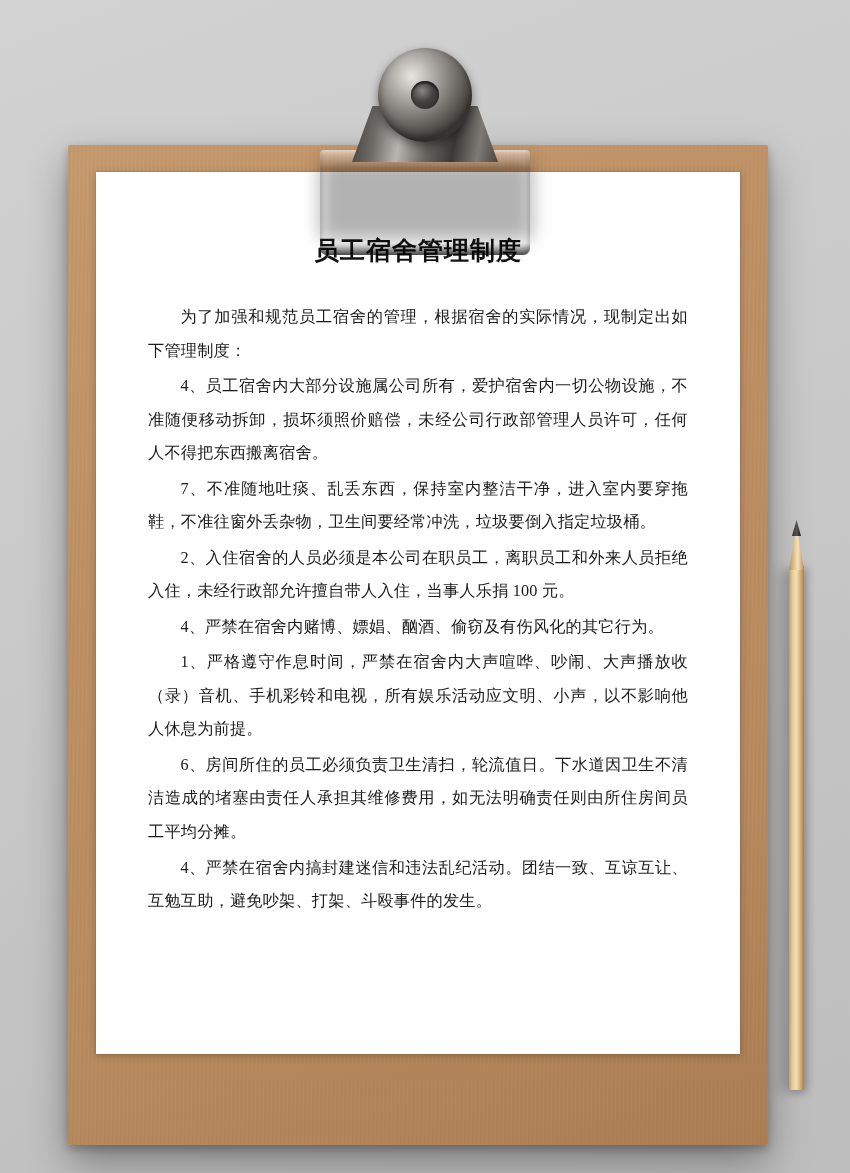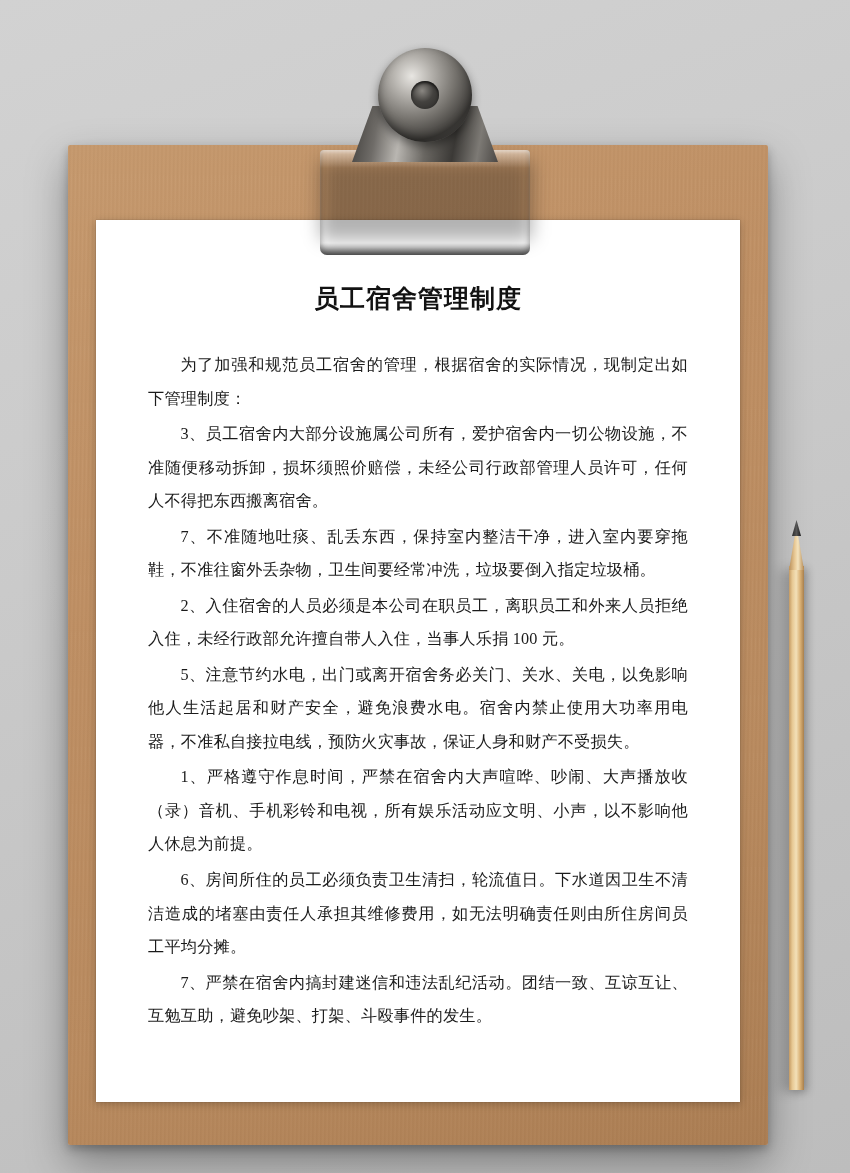--- a/index.html
+++ b/index.html
@@ -50,21 +50,20 @@
   
   .paper {
     position: absolute;
     left: 96px;
     top: 172px;
     width: 644px;
     height: 882px;
     background: #ffffff;
     box-shadow: 0 2px 8px rgba(0,0,0,0.22), 0 0 1px rgba(0,0,0,0.3);
     overflow: hidden;
-    margin-top: 48px;
   }
   .paper-inner {
     padding: 44px 52px 0 52px;
     box-sizing: border-box;
   }
 
   .doc-title {
     text-align: center;
     font-size: 25px;
     font-weight: bold;
@@ -213,27 +212,27 @@
 
 <div class="bg-vignette"></div>
 
 <div class="clipboard"></div>
 
 <div class="paper">
   <div class="paper-inner">
     <h1 class="doc-title">员工宿舍管理制度</h1>
     <div class="doc-body">
       <p>为了加强和规范员工宿舍的管理，根据宿舍的实际情况，现制定出如下管理制度：</p>
-      <p>3、员工宿舍内大部分设施属公司所有，爱护宿舍内一切公物设施，不准随便移动拆卸，损坏须照价赔偿，未经公司行政部管理人员许可，任何人不得把东西搬离宿舍。</p>
+      <p>4、员工宿舍内大部分设施属公司所有，爱护宿舍内一切公物设施，不准随便移动拆卸，损坏须照价赔偿，未经公司行政部管理人员许可，任何人不得把东西搬离宿舍。</p>
       <p>7、不准随地吐痰、乱丢东西，保持室内整洁干净，进入室内要穿拖鞋，不准往窗外丢杂物，卫生间要经常冲洗，垃圾要倒入指定垃圾桶。</p>
       <p>2、入住宿舍的人员必须是本公司在职员工，离职员工和外来人员拒绝入住，未经行政部允许擅自带人入住，当事人乐捐 100 元。</p>
-      <p>5、注意节约水电，出门或离开宿舍务必关门、关水、关电，以免影响他人生活起居和财产安全，避免浪费水电。宿舍内禁止使用大功率用电器，不准私自接拉电线，预防火灾事故，保证人身和财产不受损失。</p>
+      <p>4、严禁在宿舍内赌博、嫖娼、酗酒、偷窃及有伤风化的其它行为。</p>
       <p>1、严格遵守作息时间，严禁在宿舍内大声喧哗、吵闹、大声播放收（录）音机、手机彩铃和电视，所有娱乐活动应文明、小声，以不影响他人休息为前提。</p>
       <p>6、房间所住的员工必须负责卫生清扫，轮流值日。下水道因卫生不清洁造成的堵塞由责任人承担其维修费用，如无法明确责任则由所住房间员工平均分摊。</p>
-      <p>7、严禁在宿舍内搞封建迷信和违法乱纪活动。团结一致、互谅互让、互勉互助，避免吵架、打架、斗殴事件的发生。</p>
+      <p>4、严禁在宿舍内搞封建迷信和违法乱纪活动。团结一致、互谅互让、互勉互助，避免吵架、打架、斗殴事件的发生。</p>
     </div>
   </div>
 </div>
 
 <div class="clip-wrap">
   <div class="clip-shadow"></div>
   <div class="clip-plate"></div>
   <div class="clip-trapezoid"></div>
   <div class="clip-knob"></div>
 </div>

